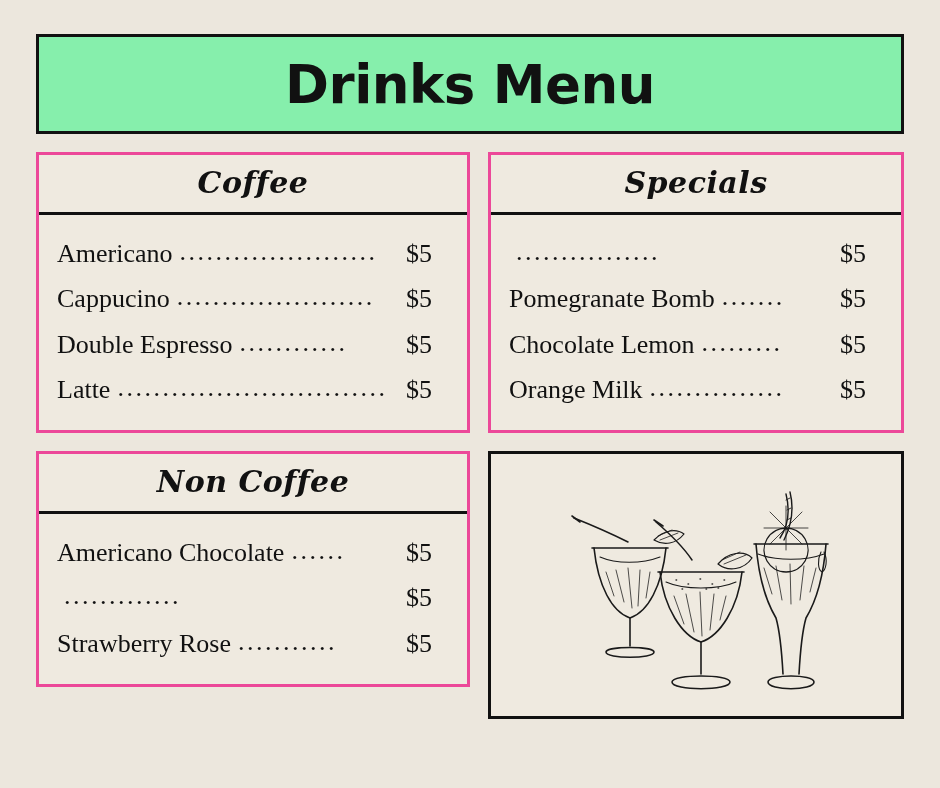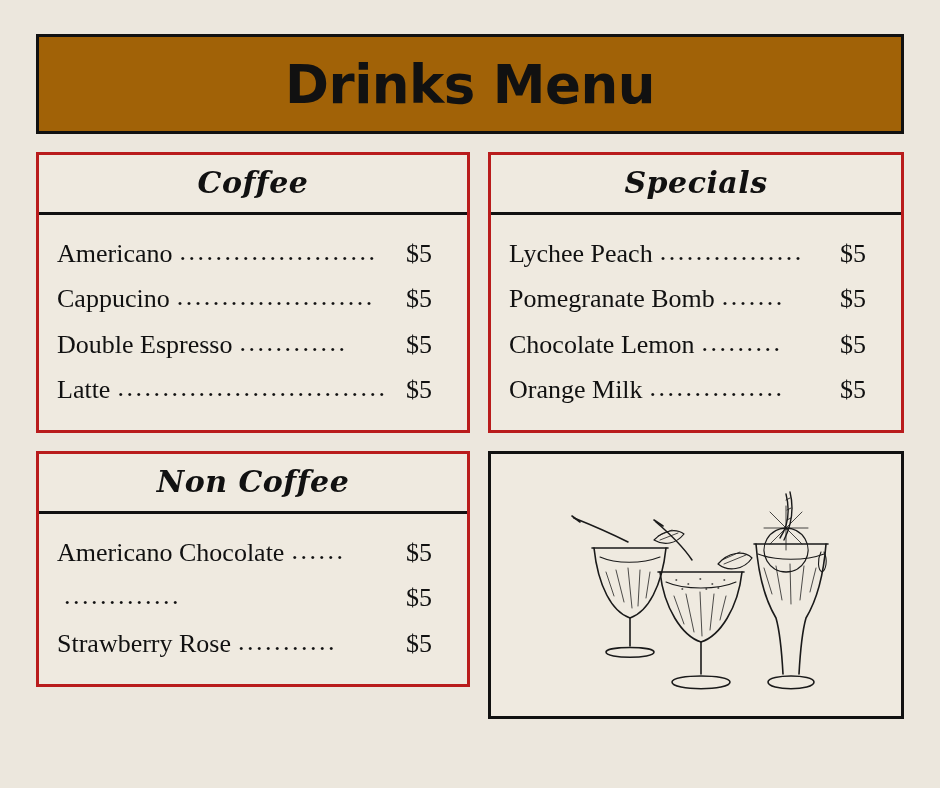--- a/index.html
+++ b/index.html
@@ -30,21 +30,21 @@
     border: 3px solid #111111;
     height: 100px;
     box-sizing: border-box;
     background: #efeae0;
   }
   .header-title-box {
     flex: 1 1 auto;
     display: flex;
     align-items: center;
     justify-content: center;
-    background: #a16207;
+    background: #86efac;
   }
   .header-title {
     font-family: "DejaVu Sans", sans-serif;
     font-weight: bold;
     font-size: 53px;
     letter-spacing: -0.5px;
     color: #111111;
     line-height: 1;
   }
   .header-info-box {
@@ -72,21 +72,21 @@
   }
   .col {
     display: flex;
     flex-direction: column;
     gap: 18px;
   }
   .col-left { width: 434px; }
   .col-right { width: 416px; justify-content: flex-end; }
 
   .panel {
-    border: 3px solid #b91c1c;
+    border: 3px solid #ec4899;
     background: #efeae0;
     box-sizing: border-box;
   }
   .panel-head {
     border-bottom: 3px solid #111111;
     text-align: center;
     padding: 10px 0 12px 0;
   }
   .panel-head-text {
     font-family: "DejaVu Serif", serif;
@@ -203,21 +203,20 @@
     </div>
 
     <div class="col col-right">
 
       <div class="panel">
         <div class="panel-head">
           <span class="panel-head-text">Specials</span>
         </div>
         <div class="panel-body">
           <div class="menu-row">
-            <span class="menu-name">Lychee Peach</span>
             <span class="menu-dots">................</span>
             <span class="menu-price">$5</span>
           </div>
           <div class="menu-row">
             <span class="menu-name">Pomegranate Bomb</span>
             <span class="menu-dots">.......</span>
             <span class="menu-price">$5</span>
           </div>
           <div class="menu-row">
             <span class="menu-name">Chocolate Lemon</span>

